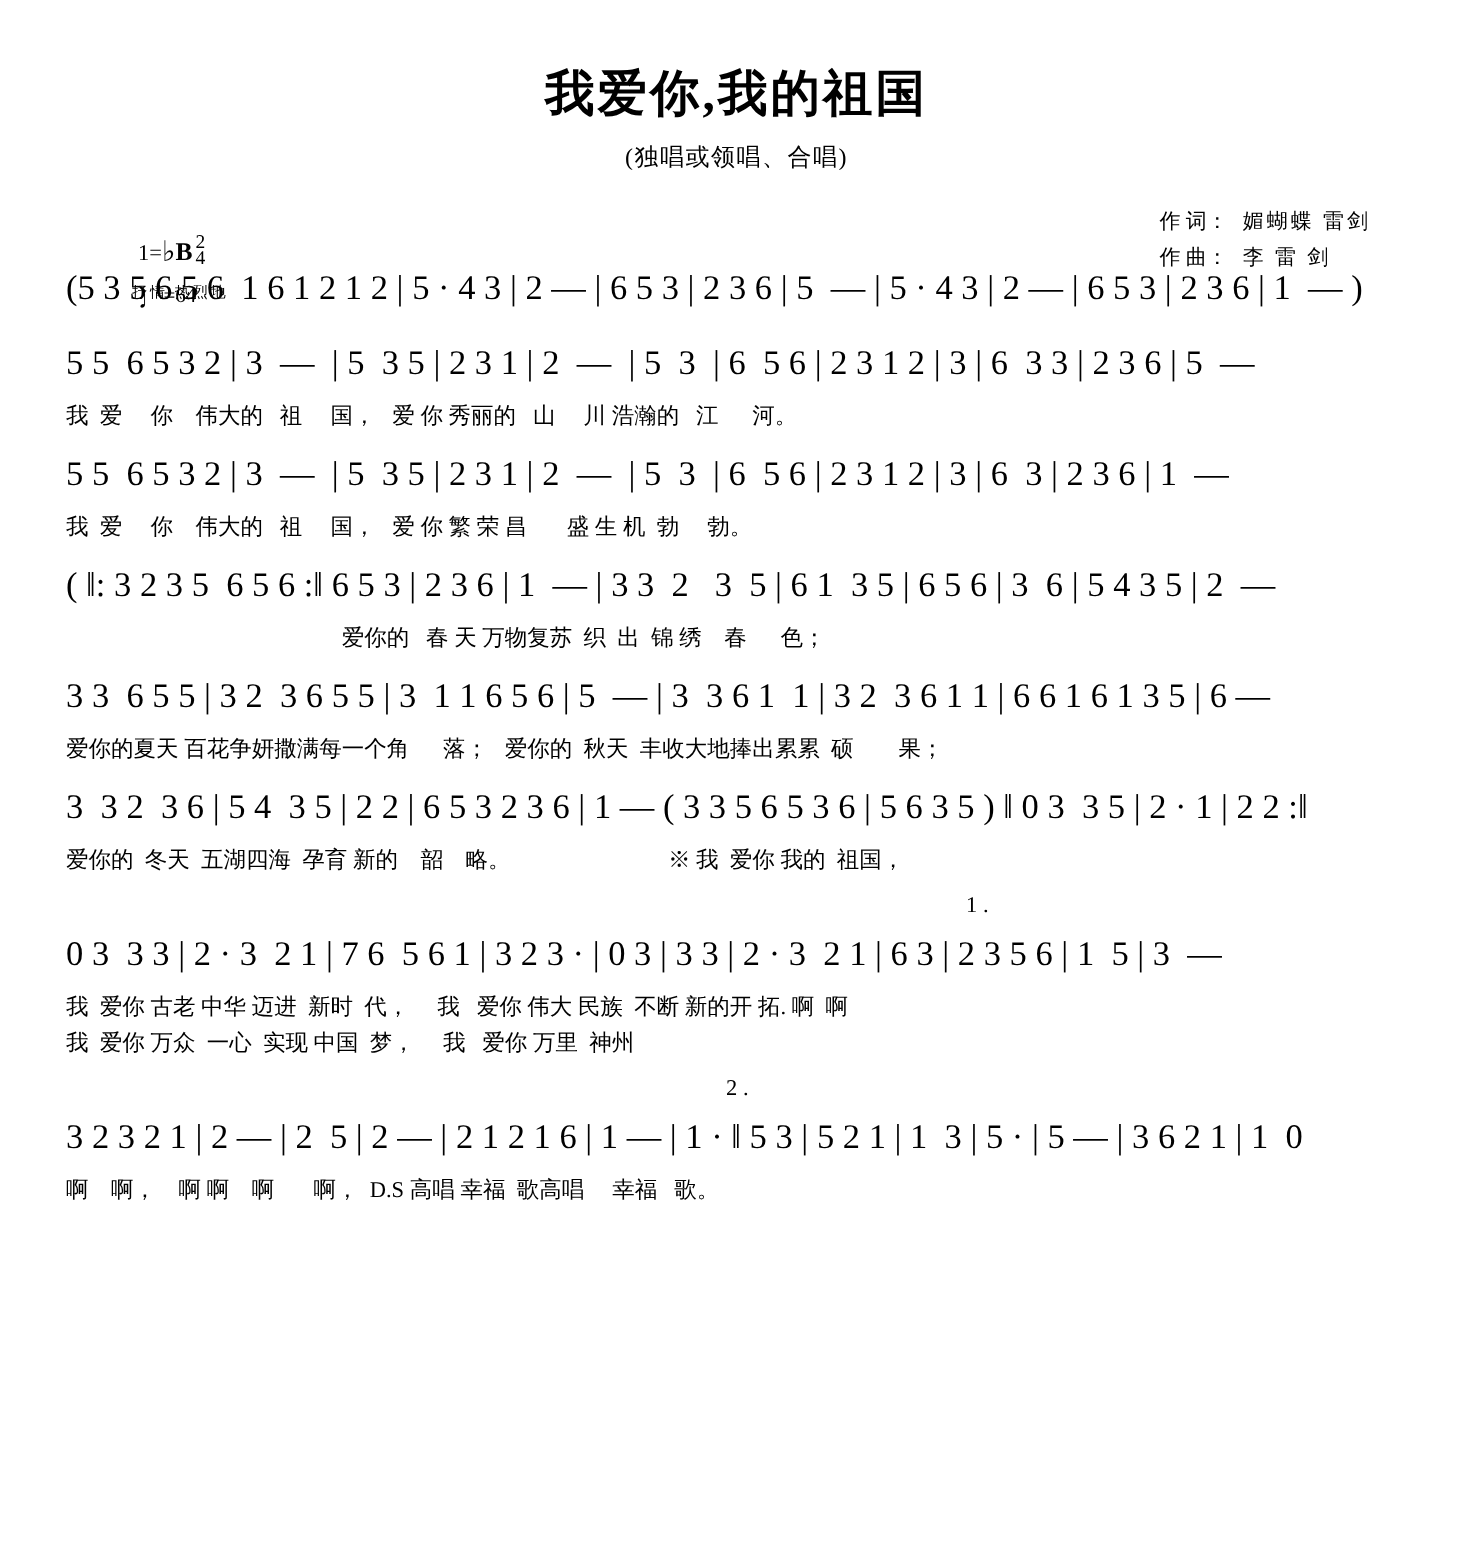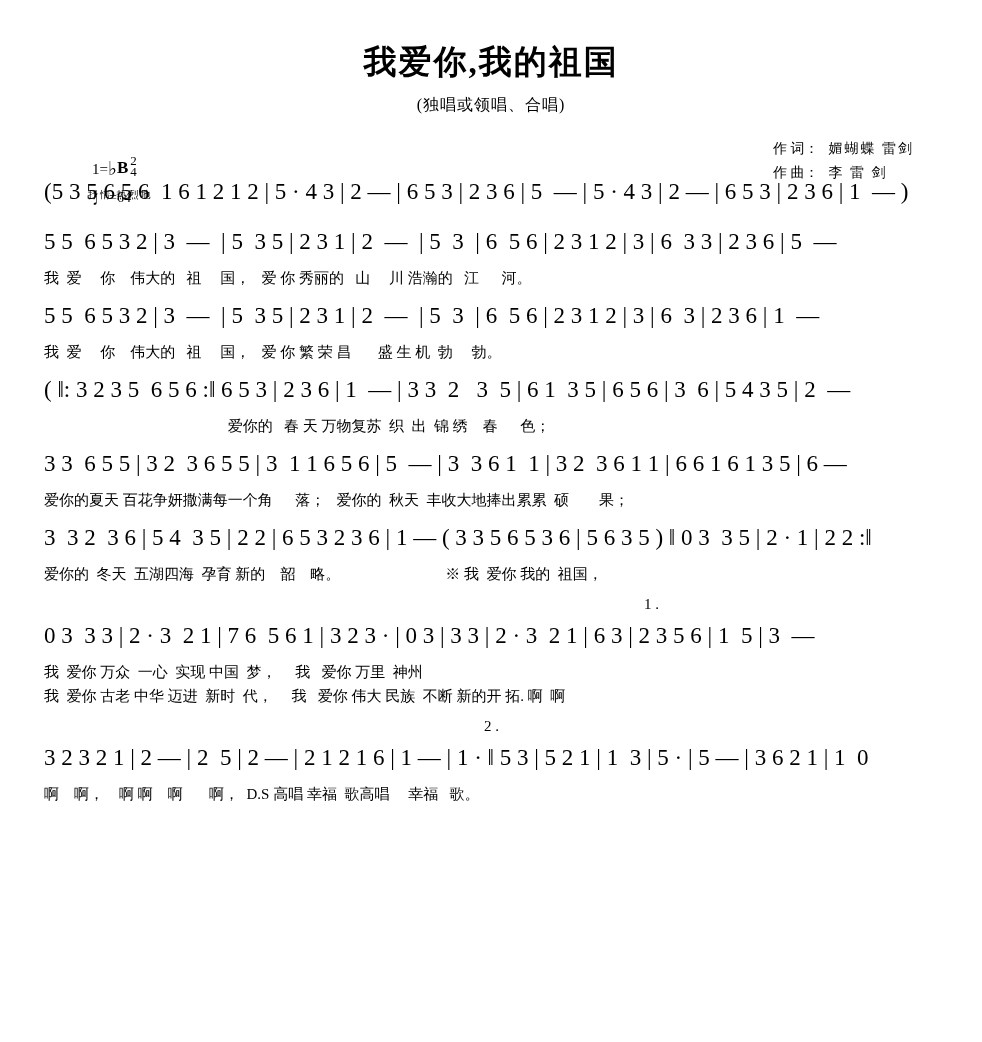--- a/index.html
+++ b/index.html
@@ -174,22 +174,22 @@
     </div>
 
     <div class="system">
       <span class="notes">3  3 2  3 6 | 5 4  3 5 | 2 2 | 6 5 3 2 3 6 | 1 — ( 3 3 5 6 5 3 6 | 5 6 3 5 ) ‖ 0 3  3 5 | 2 · 1 | 2 2 :‖</span>
       <span class="lyrics">爱你的  冬天  五湖四海  孕育 新的    韶    略。                            ※ 我  爱你 我的  祖国，</span>
     </div>
 
     <div class="system">
       <span class="lyrics" style="padding-left:600px;">1 .</span>
       <span class="notes">0 3  3 3 | 2 · 3  2 1 | 7 6  5 6 1 | 3 2 3 · | 0 3 | 3 3 | 2 · 3  2 1 | 6 3 | 2 3 5 6 | 1  5 | 3  —</span>
+      <span class="lyrics">我  爱你 古老 中华 迈进  新时  代，     我   爱你 伟大 民族  不断 新的开 拓. 啊  啊</span>
       <span class="lyrics">我  爱你 万众  一心  实现 中国  梦，     我   爱你 万里  神州</span>
-      <span class="lyrics">我  爱你 古老 中华 迈进  新时  代，     我   爱你 伟大 民族  不断 新的开 拓. 啊  啊</span>
     </div>
 
     <div class="system">
       <span class="lyrics" style="padding-left:440px;">2 .</span>
       <span class="notes">3 2 3 2 1 | 2 — | 2  5 | 2 — | 2 1 2 1 6 | 1 — | 1 · ‖ 5 3 | 5 2 1 | 1  3 | 5 · | 5 — | 3 6 2 1 | 1  0</span>
       <span class="lyrics">啊    啊，    啊 啊    啊       啊，  D.S 高唱 幸福  歌高唱     幸福   歌。</span>
     </div>
 
   </div>
 </div>

